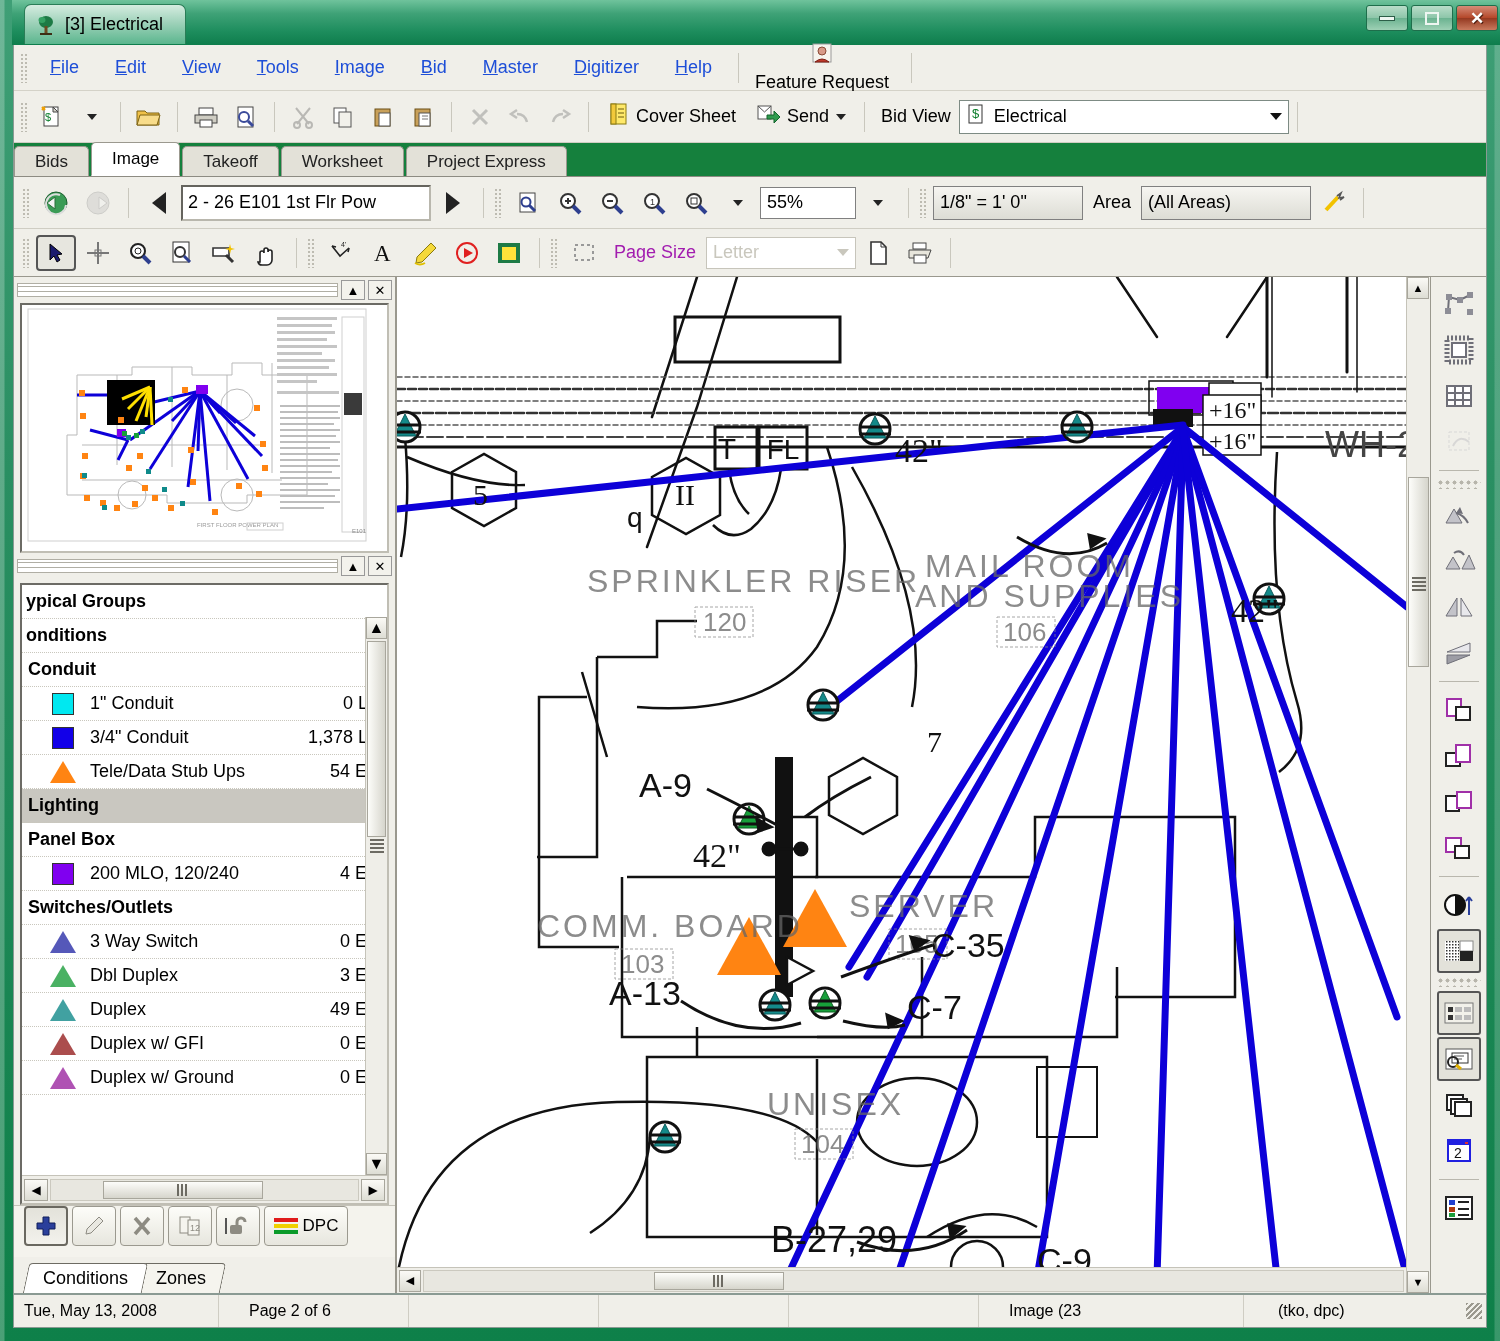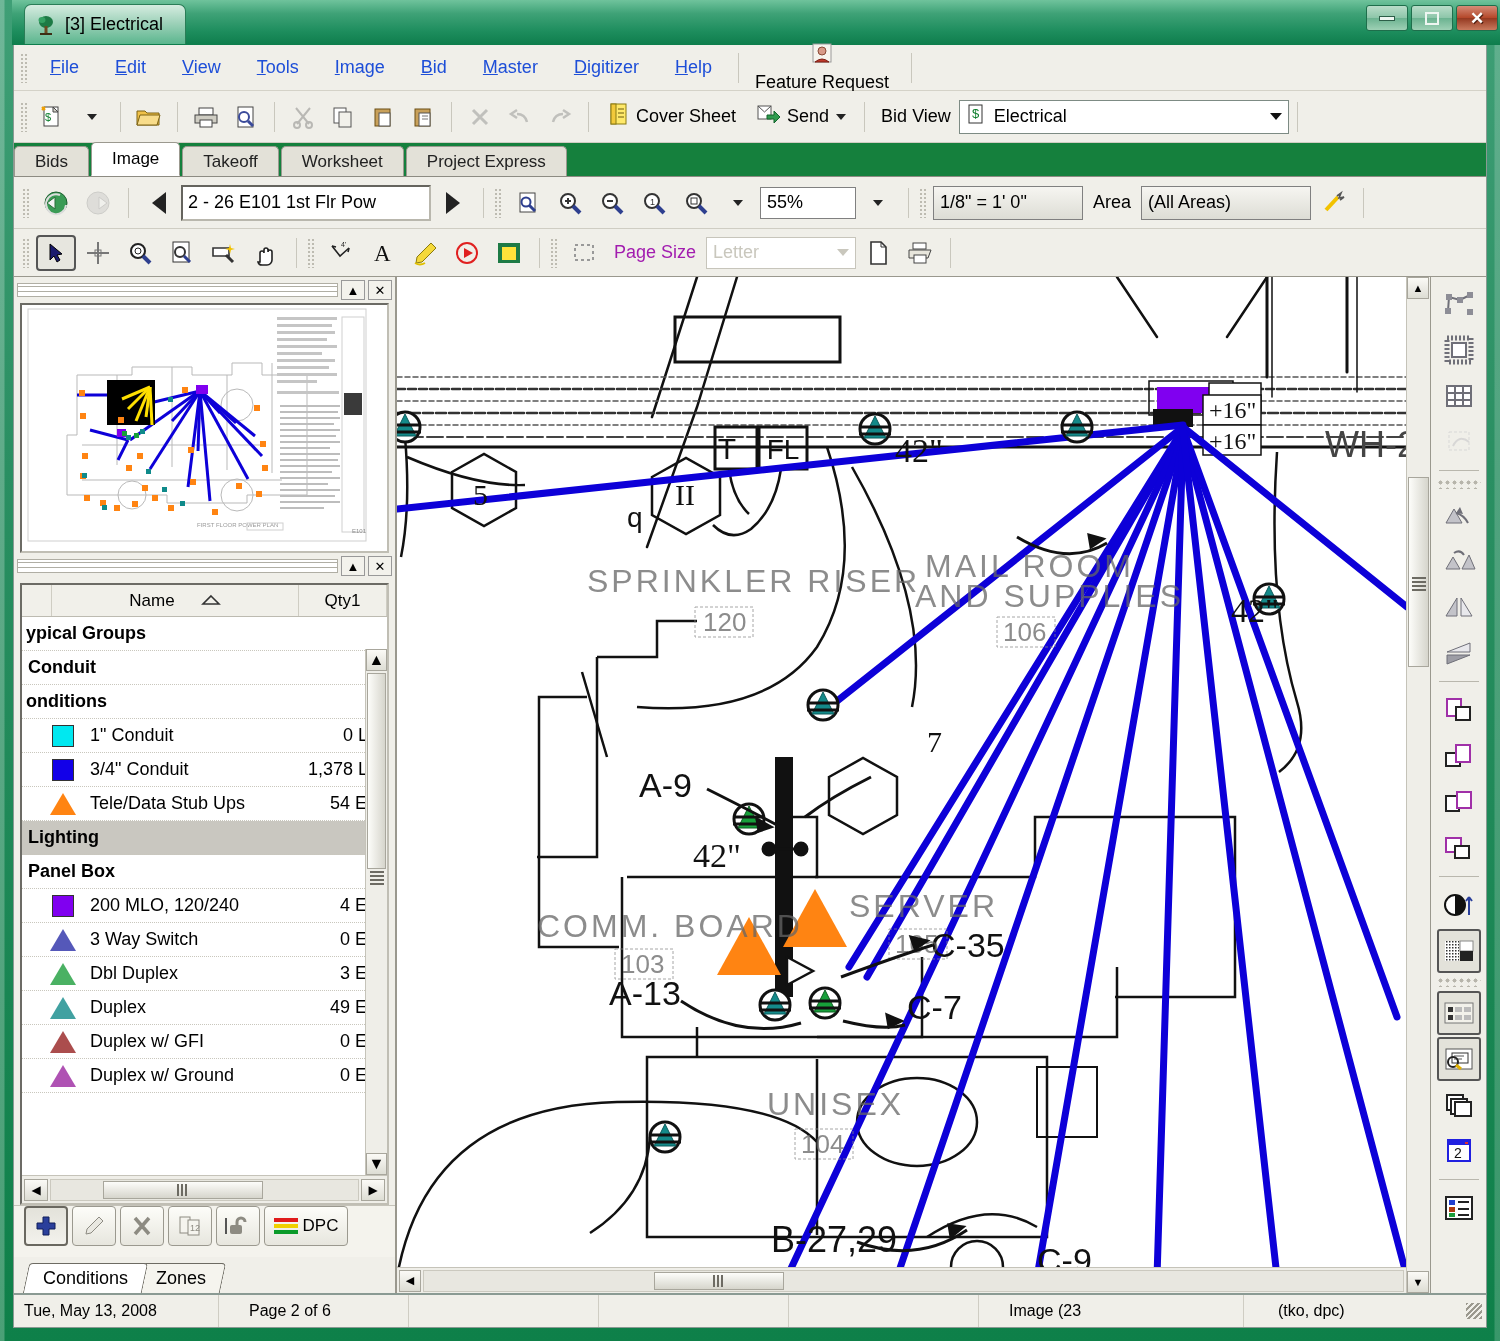--- a/index.html
+++ b/index.html
@@ -730,42 +730,30 @@
           </svg>
         </div>
 
         <div class="dockhdr">
           <span class="lines"></span>
           <span class="dockbtn">▲</span>
           <span class="dockbtn">✕</span>
         </div>
 
         <div class="gridpanel">
-          <div class="gridhead">
-            <div class="gh c0"></div>
-            <div class="gh c1">
-              <span>Name</span>
-              <span>
-                <svg width="20" height="12" viewBox="0 0 20 12">
-                    <path d="M10 2 L18 10 H2z" fill="none" stroke="#333" stroke-width="1.6"></path>
-                  </svg>
-              </span>
-            </div>
-            <div class="gh c2">Qty1</div>
-          </div>
           <div class="gridbody">
 
             <div class="grow group">
               <span class="gname" style="padding-left:2px">ypical Groups</span>
             </div>
             <div class="grow group">
+              <span class="gname" style="padding-left:2px">onditions</span>
+            </div>
+            <div class="grow group">
               <span class="gname" style="padding-left:4px">Conduit</span>
-            </div>
-            <div class="grow group">
-              <span class="gname" style="padding-left:2px">onditions</span>
             </div>
 
             <div class="grow">
               <span class="swatch" style="background:#00e8f0"></span>
               <span class="gname">1" Conduit</span>
               <span class="gqty">0 LF</span>
             </div>
             <div class="grow">
               <span class="swatch" style="background:#1200e8"></span>
               <span class="gname">3/4" Conduit</span>
@@ -782,20 +770,23 @@
             </div>
             <div class="grow group">
               <span class="gname" style="padding-left:4px">Panel Box</span>
             </div>
             <div class="grow">
               <span class="swatch" style="background:#8000f0"></span>
               <span class="gname">200 MLO, 120/240</span>
               <span class="gqty">4 EA</span>
             </div>
 
+            <div class="grow group">
+              <span class="gname" style="padding-left:4px">Switches/Outlets</span>
+            </div>
             <div class="grow">
               <span class="tri" style="border-bottom:22px solid #2a2ea8; opacity:.8"></span>
               <span class="gname">3 Way Switch</span>
               <span class="gqty">0 EA</span>
             </div>
             <div class="grow">
               <span class="tri" style="border-bottom:22px solid #1d9e3c; opacity:.8"></span>
               <span class="gname">Dbl Duplex</span>
               <span class="gqty">3 EA</span>
             </div>

